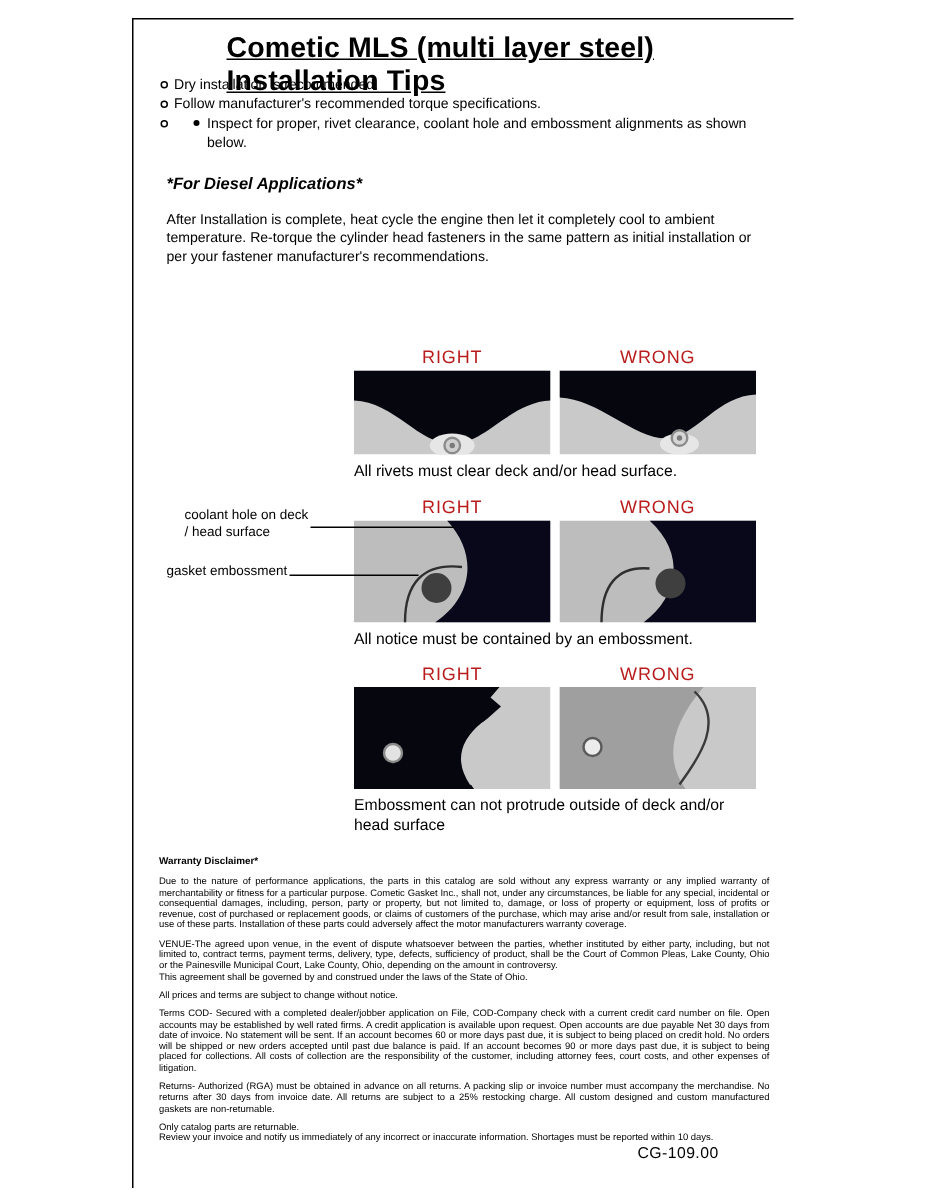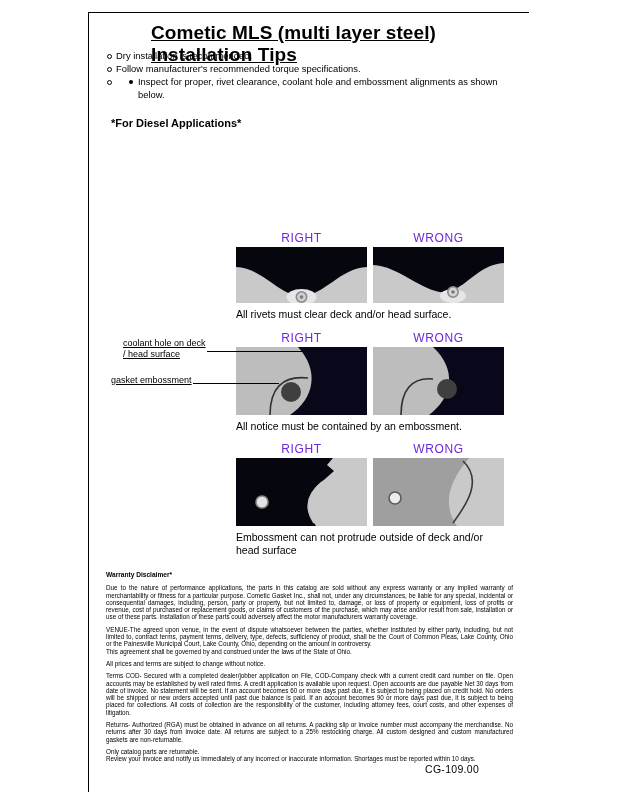--- a/index.html
+++ b/index.html
@@ -15,33 +15,33 @@
           line-height:13px; list-style:none; }
   .tips > li { position:relative; padding-left:10px; }
   .tips > li::before { content:""; position:absolute; left:1px; top:4.5px; width:3px; height:3px;
                        border:1px solid #000; border-radius:50%; }
   .subtips { list-style:none; margin-left:12px; }
   .subtips > li { position:relative; padding-left:10px; }
   .subtips > li::before { content:""; position:absolute; left:1px; top:5px; width:4px; height:4px;
                           background:#000; border-radius:50%; }
 
   .diesel { position:absolute; left:22px; top:104px; width:404px; font-size:9.4px; line-height:12.5px; }
-  .diesel h2 { font-size:11px; font-weight:bold; margin-bottom:10px; }
+  .diesel h2 { font-size:11px; font-weight:bold; margin-bottom:10px;font-style:italic; }
   .diesel p { margin-bottom:10px; }
   .diesel .note { margin-bottom:0; }
 
   .figures { position:absolute; left:0; top:218px; width:441px; }
   .fig-row { margin-left:147px; width:270px; display:flex; gap:6px; }
   .fig-col { width:131px; }
-  .fig-label { text-align:center; font-size:12px; letter-spacing:0.6px; margin-bottom:2px; color:#6d28d9; }
+  .fig-label { text-align:center; font-size:12px; letter-spacing:0.6px; margin-bottom:2px; color:#b91c1c; }
   .fig-img { display:block; width:131px; }
   .fig-caption { margin-left:147px; width:268px; font-size:10.5px; line-height:12.5px;
                  margin-top:5px; margin-bottom:10px; }
 
-  .ann { position:absolute; font-size:9px; line-height:10.5px; color:#000;text-decoration:underline; }
+  .ann { position:absolute; font-size:9px; line-height:10.5px; color:#000; }
   .ann-coolant { left:34px; top:107px; width:86px; }
   .ann-emboss  { left:22px; top:144px; width:104px; }
   .leader { position:absolute; height:0; border-top:1px solid #000; z-index:3; }
   .leader-1 { left:118px; top:120px; width:96px; }
   .leader-2 { left:104px; top:152px; width:86px; }
 
   .legal { position:absolute; left:17px; top:558px; width:407px; font-size:6.3px;
            line-height:7.3px; text-align:justify; }
   .legal h3 { font-size:6.6px; font-weight:bold; margin-bottom:6px; text-align:left; }
   .legal p { margin-bottom:5px; white-space:pre-line; }
@@ -60,20 +60,21 @@
     <li><span>Follow manufacturer's recommended torque specifications.</span></li>
     <li>
       <ul class="subtips">
         <li><span>Inspect for proper, rivet clearance, coolant hole and embossment alignments as shown below.</span></li>
       </ul>
     </li>
   </ul>
 
   <div class="diesel">
     <h2>*For Diesel Applications*</h2>
+    <p>After Installation is complete, heat cycle the engine then let it completely cool to ambient temperature. Re-torque the cylinder head fasteners in the same pattern as initial installation or per your fastener manufacturer's recommendations.</p>
   </div>
 
   <div class="figures">
 
     <div class="fig-row">
       <div class="fig-col">
         <div class="fig-label">RIGHT</div>
         <svg class="fig-img" viewBox="0 0 131 56">
           <rect width="131" height="56" fill="#c9c9c9"></rect>
           <path d="M0,0 H131 V20 C104,21 88,49 65.5,49 C43,49 27,21 0,20 Z" fill="#06060f"></path>

